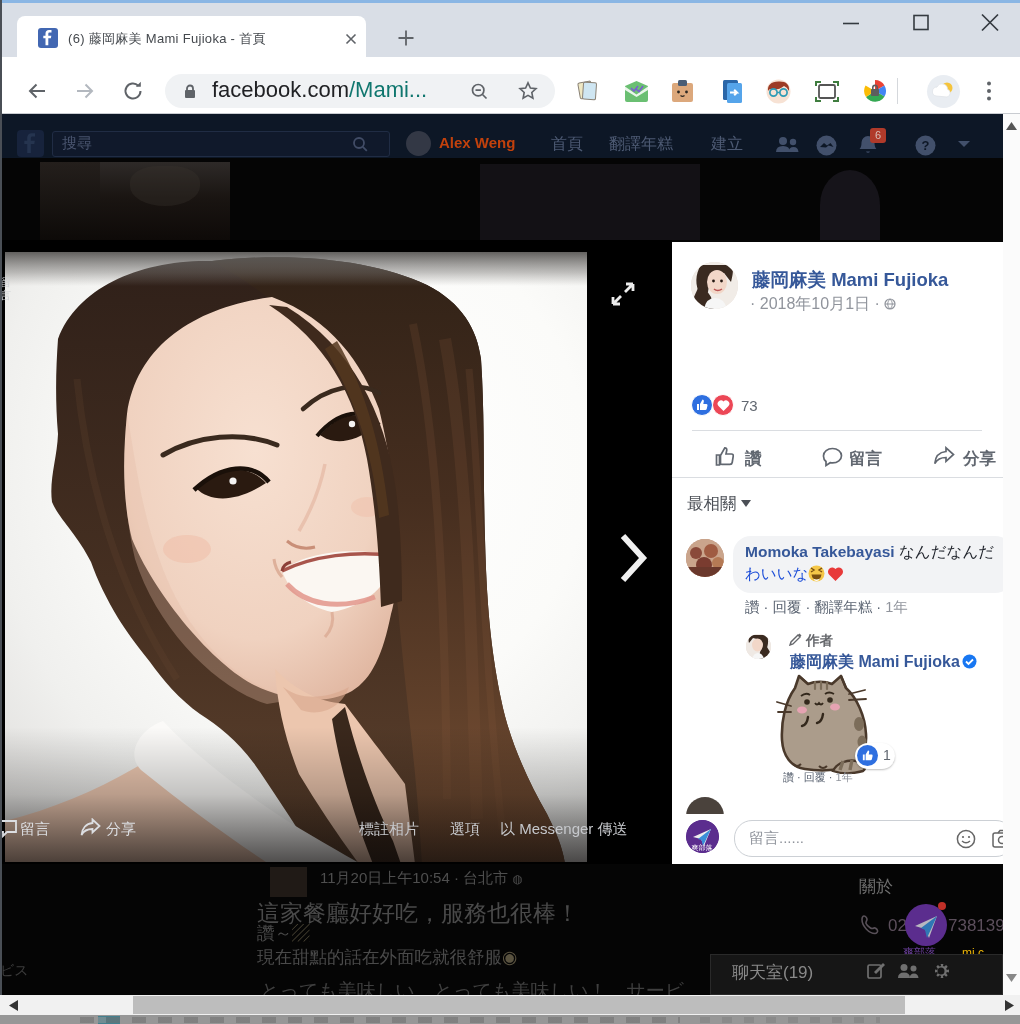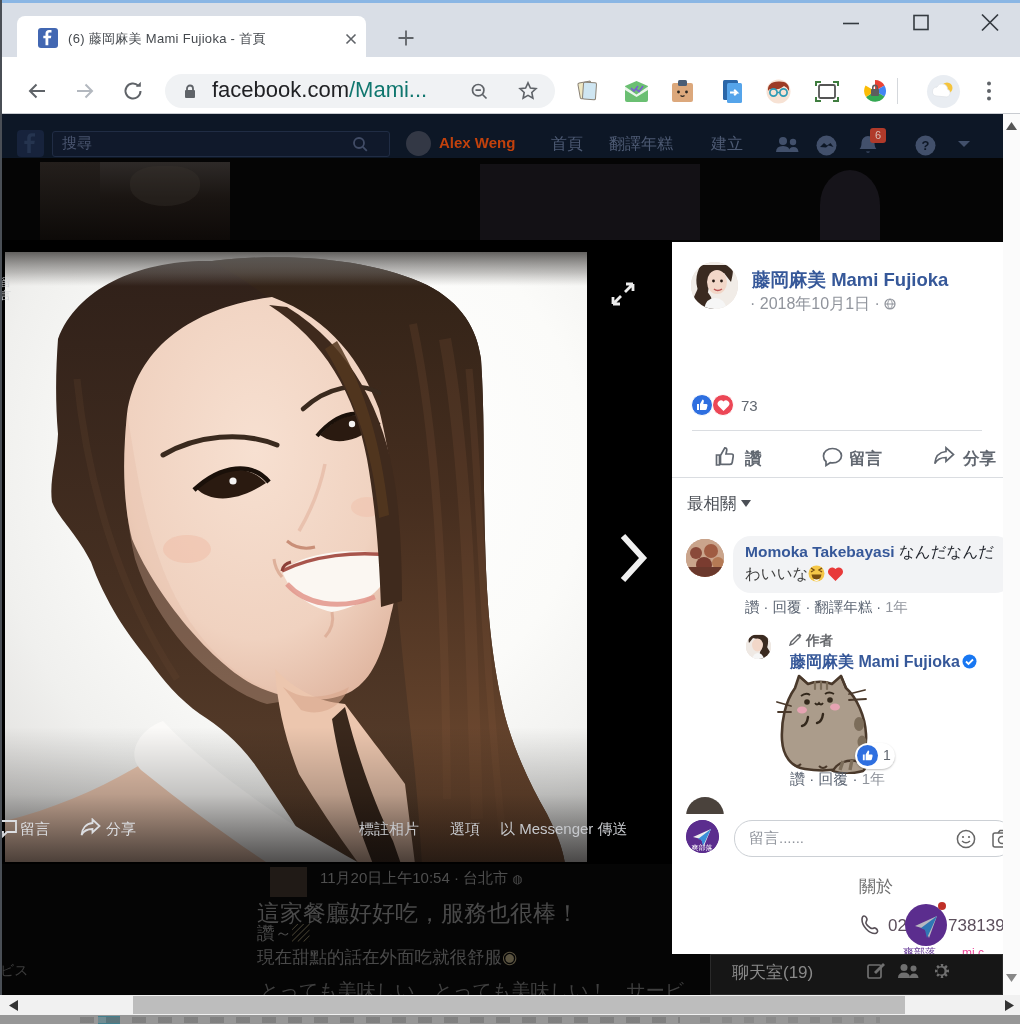--- a/index.html
+++ b/index.html
@@ -270,21 +270,21 @@
   <svg class="abs" style="left:610px;top:167px" width="26" height="26" viewBox="0 0 26 26">
       <g stroke="#ececec" stroke-width="2.8" fill="none">
         <path d="M15 11L23 3M23 3h-7M23 3v7M11 15l-8 8M3 23h7M3 23v-7"></path>
       </g>
     </svg>
   <svg class="abs" style="left:617px;top:416px" width="32" height="56" viewBox="0 0 32 56">
       <path d="M6 6l20 22L6 50" stroke="#f0f0f0" stroke-width="6" fill="none"></path>
     </svg>
   <div class="abs" style="left:0px;top:162px;width:12px;font-size:11px;color:#cfd1d5;line-height:13px">留言</div>
 
-  <div class="abs" id="panel" style="left:672px;top:128px;width:331px;height:712px;background:#fff;overflow:hidden">
+  <div class="abs" id="panel" style="left:672px;top:128px;width:331px;height:622px;background:#fff;overflow:hidden">
 
     <div class="abs" style="left:19px;top:20px;width:47px;height:47px;border-radius:50%;overflow:hidden;background:#e8ddd6">
       <svg width="47" height="47" viewBox="0 0 47 47">
           <rect width="47" height="47" fill="#f1ece7"></rect>
           <path d="M40 3H10C4 12 4 24 9 32l8-2 2-14 14-5 7 9C42 12 43 7 40 3z" fill="#3a2a20"></path>
           <path d="M14 26l-7 0-4 9v12h20l-3-12z" fill="#3a2a20"></path>
           <ellipse cx="26" cy="20" rx="10" ry="12" fill="#f2d7c8"></ellipse>
           <path d="M13 47q2-11 11-11t12 11z" fill="#f6f6f6"></path>
           <circle cx="22.5" cy="19" r="1.4" fill="#241812"></circle>
           <circle cx="30.5" cy="19" r="1.4" fill="#241812"></circle>
@@ -330,21 +330,21 @@
           <rect width="38" height="38" fill="#caa58c"></rect>
           <circle cx="10" cy="14" r="6" fill="#8a4a3a"></circle>
           <circle cx="25" cy="12" r="7" fill="#a05c42"></circle>
           <circle cx="18" cy="26" r="8" fill="#7a3c30"></circle>
           <circle cx="32" cy="24" r="6" fill="#b57a55"></circle>
           <rect y="28" width="38" height="10" fill="#6a382c"></rect>
         </svg>
     </div>
     <div class="abs" style="left:61px;top:294px;width:280px;height:57px;background:#f2f3f5;border-radius:18px"></div>
     <div class="abs" style="left:73px;top:300px;font-size:15.5px;color:#1d2129;white-space:nowrap"><b style="color:#365899">Momoka Takebayasi</b> なんだなんだ</div>
-    <div class="abs" style="left:73px;top:322px;font-size:15.5px;color:#404040">わいいな<svg width="17" height="17" viewBox="0 0 17 17" style="vertical-align:-3px">
+    <div class="abs" style="left:73px;top:322px;font-size:15.5px;color:#1d4ed8">わいいな<svg width="17" height="17" viewBox="0 0 17 17" style="vertical-align:-3px">
           <circle cx="8.5" cy="8.5" r="8" fill="#f5c748"></circle>
           <path d="M3 7l3-2-3-2M14 7l-3-2 3-2" stroke="#7a4f10" stroke-width="1.4" fill="none"></path>
           <path d="M3.5 9.5h10q-1 5.5-5 5.5t-5-5.5z" fill="#7a4f10"></path>
           <path d="M5 13.5q3.5 2 7 0-1.5 2.5-3.5 2.5T5 13.5z" fill="#fff"></path>
         </svg><svg width="17" height="16" viewBox="0 0 17 16" style="vertical-align:-3px;margin-left:2px">
           <path d="M8.5 15L2 8.5A4.2 4.2 0 0 1 8.5 3 4.2 4.2 0 0 1 15 8.5z" fill="#e83a3a"></path>
         </svg></div>
     <div class="abs" style="left:73px;top:356px;font-size:14.5px;color:#5b6472">讚 · 回覆 · <span>翻譯年糕</span> · <span style="color:#90949c">1年</span></div>
 
     <div class="abs" style="left:74px;top:392px;width:25px;height:25px;border-radius:50%;overflow:hidden;background:#e8ddd6">
@@ -390,21 +390,21 @@
           <path d="M68,89 l-3,9 M77,88 l-2,10"></path>
         </g>
     </svg>
 
     <div class="abs" style="left:183px;top:501px;width:40px;height:26px;background:#fff;border-radius:13px;box-shadow:0 1px 2px rgba(0,0,0,.25)"></div>
     <div class="abs" style="left:185px;top:503px;width:21px;height:21px;border-radius:50%;background:#2e6fe0"></div>
     <svg class="abs" style="left:189px;top:507px" width="13" height="13" viewBox="0 0 14 14">
         <path d="M2 6h2v6H2zM5 12V6l2.5-4.5q1.4 0 1.4 1.5L8.3 6h3.2q1.2 0 1 1.5l-.8 3.5q-.3 1-1.4 1z" fill="#fff"></path>
       </svg>
     <div class="abs" style="left:211px;top:505px;font-size:14px;color:#616770">1</div>
-    <div class="abs" style="left:118px;top:528px;font-size:15px;color:#5b6472">讚 · 回覆 · <span style="color:#90949c">1年</span></div>
+    <div class="abs" style="left:111px;top:528px;font-size:11px;color:#5b6472">讚 · 回覆 · <span style="color:#90949c">1年</span></div>
 
     <div class="abs" style="left:14px;top:555px;width:38px;height:38px;border-radius:50%;background:#4a423c"></div>
 
     <div class="abs" style="left:0;top:572px;width:331px;height:50px;background:#fff"></div>
     <div class="abs" style="left:14px;top:578px;width:33px;height:33px;border-radius:50%;overflow:hidden;background:#5b2d8e">
       <svg width="33" height="33" viewBox="0 0 33 33">
           <circle cx="16.5" cy="16.5" r="16.5" fill="#5b2d8e"></circle>
           <path d="M7 17l18-8-7 17-3-7z" fill="#eee"></path>
           <path d="M12 19l13-10-8 17-1.5-6z" fill="#3a8fd9"></path>
           <text x="16" y="30" text-anchor="middle" font-size="7" fill="#fff">爽部落</text>
@@ -439,21 +439,21 @@
   <div class="abs" style="left:888px;top:802px;font-size:17px;color:#5c4f5c">02</div>
   <div class="abs" style="left:948px;top:802px;font-size:17px;color:#5c4f5c">738139</div>
 
   <div class="abs" style="left:905px;top:790px;width:42px;height:42px;border-radius:50%;background:#5b2d8e"></div>
   <svg class="abs" style="left:905px;top:790px" width="42" height="42" viewBox="0 0 42 42">
       <path d="M10 22l22-10-8 22-4-9z" fill="#b8b8c0"></path>
       <path d="M16 24l16-12-10 22-2-8z" fill="#2f77b5"></path>
     </svg>
   <div class="abs" style="left:938px;top:788px;width:8px;height:8px;border-radius:50%;background:#c03028"></div>
   <div class="abs" style="left:903px;top:831px;font-size:11px;color:#6a3f9a">爽部落</div>
-  <div class="abs" style="left:962px;top:832px;font-size:12px;color:#ec4899">mi.c</div>
+  <div class="abs" style="left:962px;top:832px;font-size:12px;color:#eab308">mi.c</div>
   <div class="abs" style="left:710px;top:840px;width:293px;height:41px;background:#161616;border:1px solid #2a2a2a"></div>
   <div class="abs" style="left:732px;top:847px;font-size:17px;color:#8a8a8a">聊天室(19)</div>
   <svg class="abs" style="left:866px;top:847px" width="20" height="20" viewBox="0 0 20 20">
       <rect x="2" y="4" width="13" height="13" rx="1.5" fill="none" stroke="#6f6f6f" stroke-width="1.7"></rect>
       <path d="M8 11L17 2l2 2-9 9z" fill="#6f6f6f"></path>
     </svg>
   <svg class="abs" style="left:896px;top:849px" width="24" height="17" viewBox="0 0 24 17">
       <g fill="#6f6f6f">
         <circle cx="8" cy="4.5" r="3.5"></circle>
         <path d="M2 15q0-5.5 6-5.5t6 5.5z"></path>

